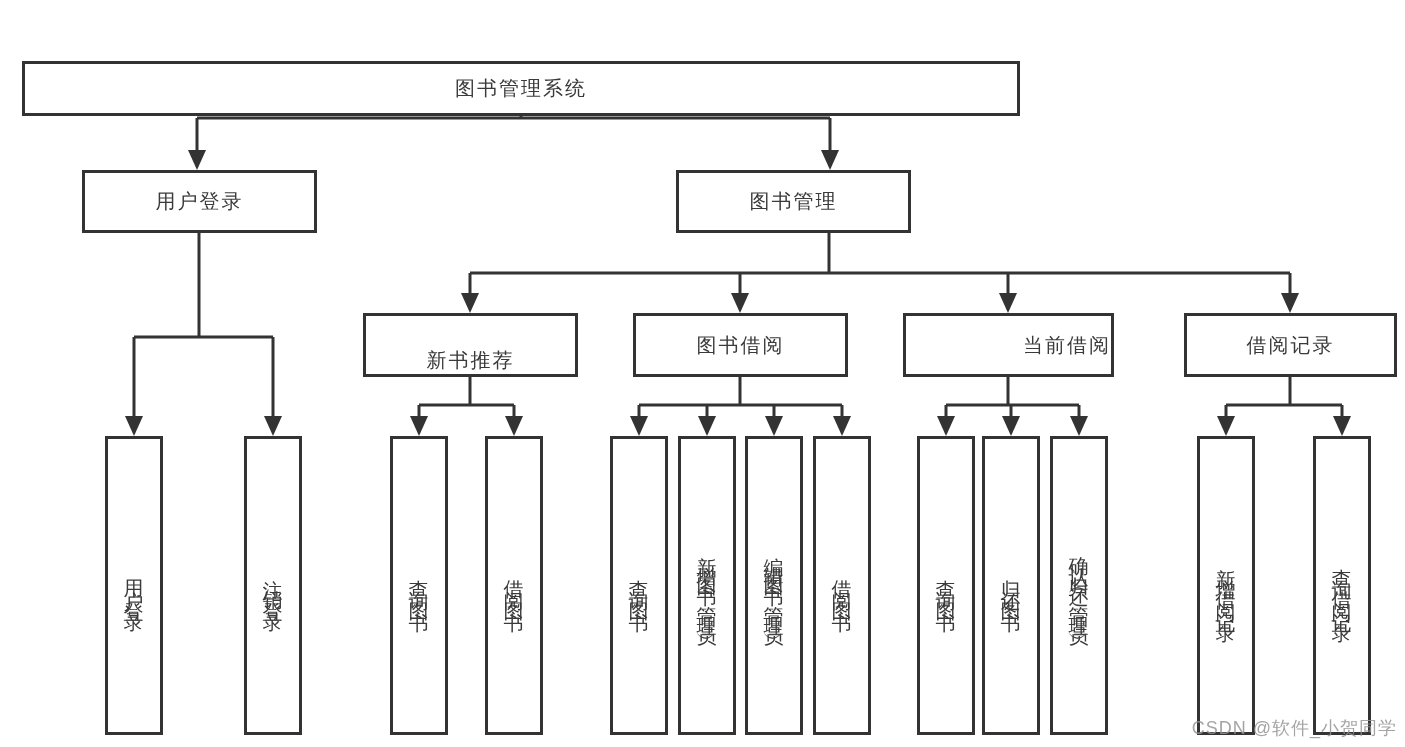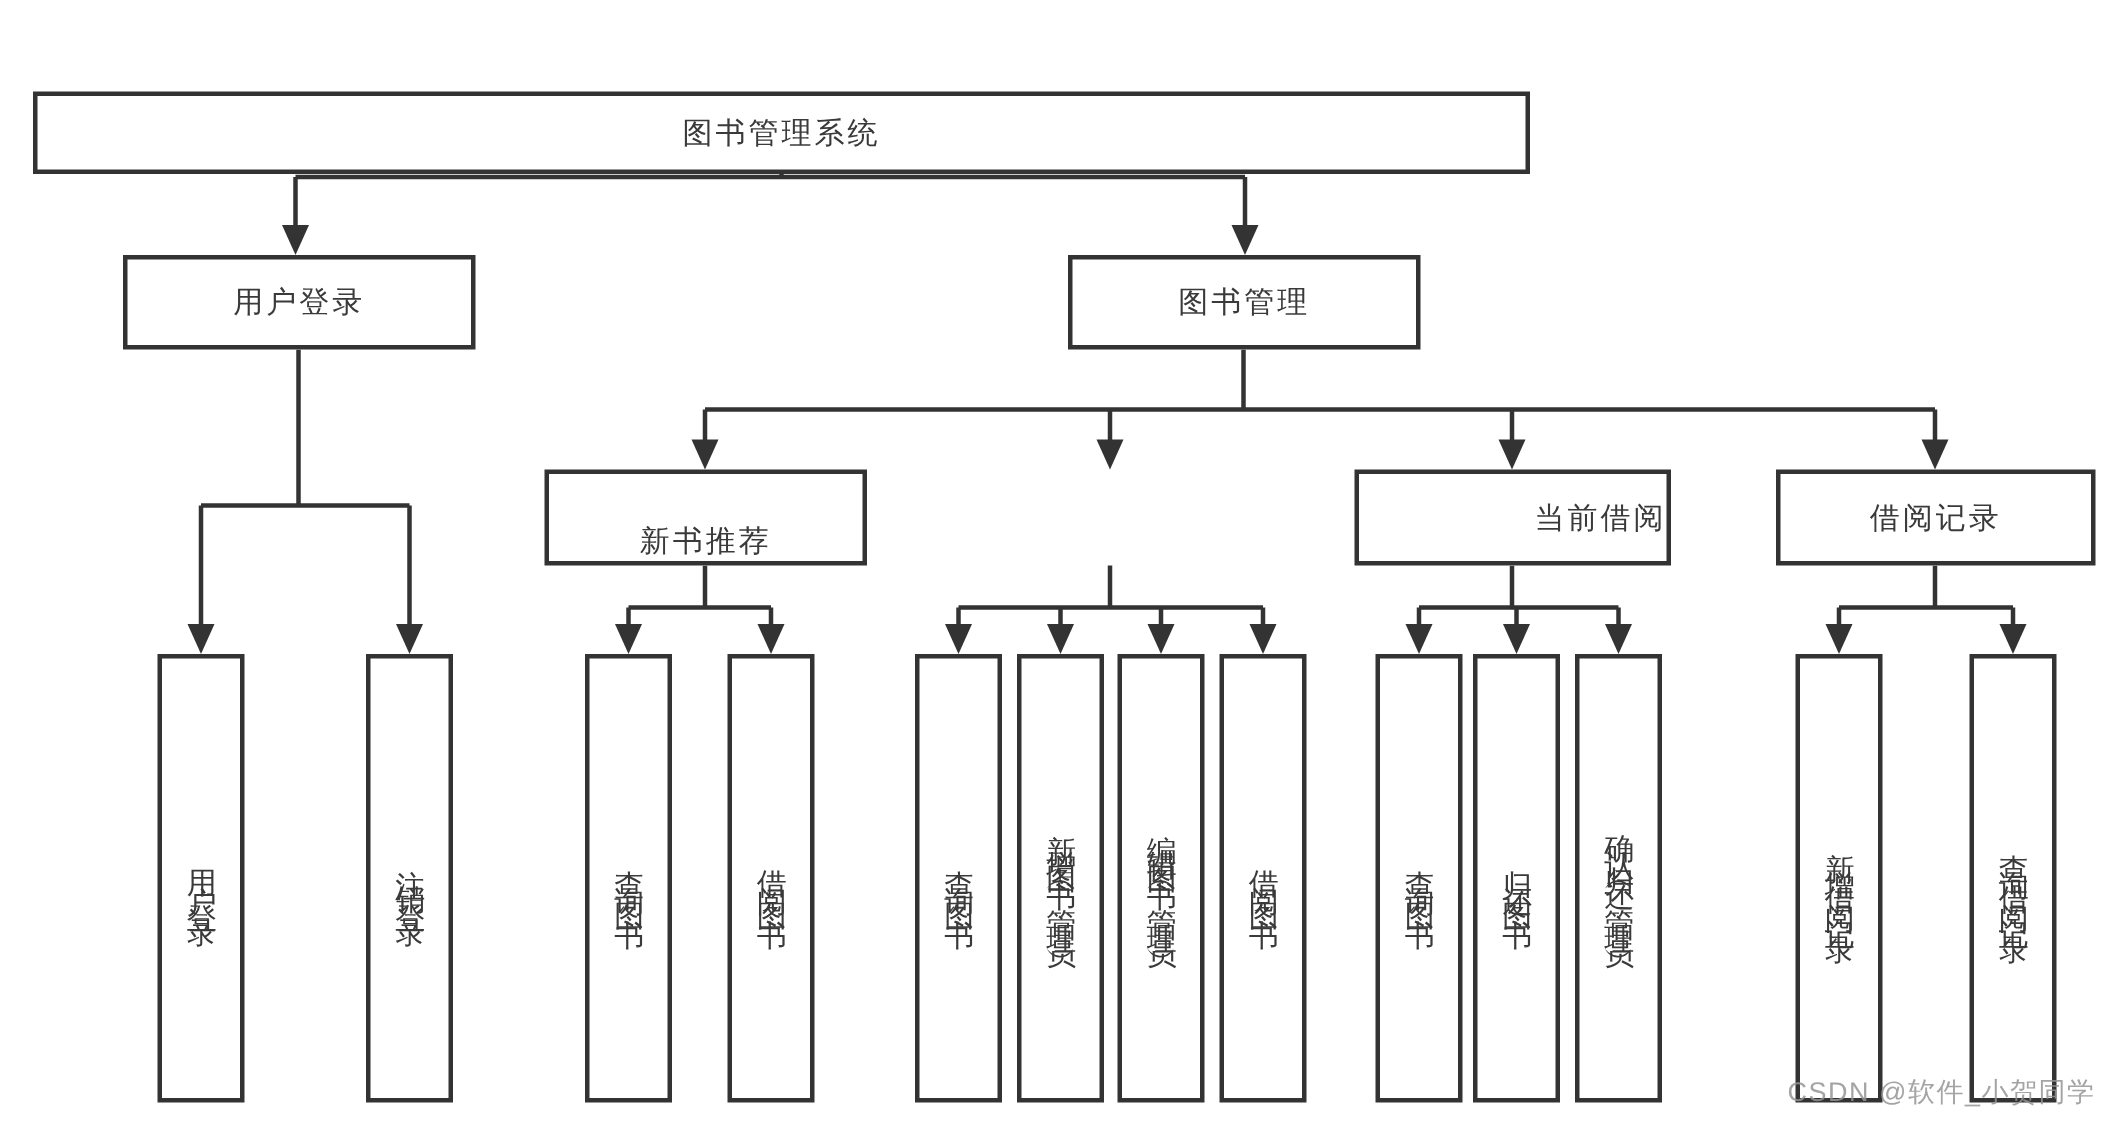--- a/index.html
+++ b/index.html
@@ -125,27 +125,30 @@
     </g>
   </svg>
 
   <div class="node h" style="left:22px; top:13px; width:998px; height:55px;margin-top:48px;">
     <span>图书管理系统</span>
   </div>
 
   <div class="node h" style="left:82px; top:170px; width:235px; height:63px;">
     <span>用户登录</span>
   </div>
-  <div class="node h" style="left:712px; top:170px; width:235px; height:63px;">
+  <div class="node h" style="left:676px; top:170px; width:235px; height:63px;">
     <span>图书管理</span>
   </div>
 
   <div class="node h" style="left:363px; top:313px; width:215px; height:64px;align-items:flex-end;">
     <span>新书推荐</span>
   </div>
+  <div class="node h" style="left:633px; top:313px; width:215px; height:64px;">
+    <span>图书借阅</span>
+  </div>
   <div class="node h" style="left:903px; top:313px; width:211px; height:64px;justify-content:flex-end;">
     <span>当前借阅</span>
   </div>
   <div class="node h" style="left:1184px; top:313px; width:213px; height:64px;">
     <span>借阅记录</span>
   </div>
 
   <div class="node leaf" style="left:105px;">
     <span>用户登录</span>
   </div>

